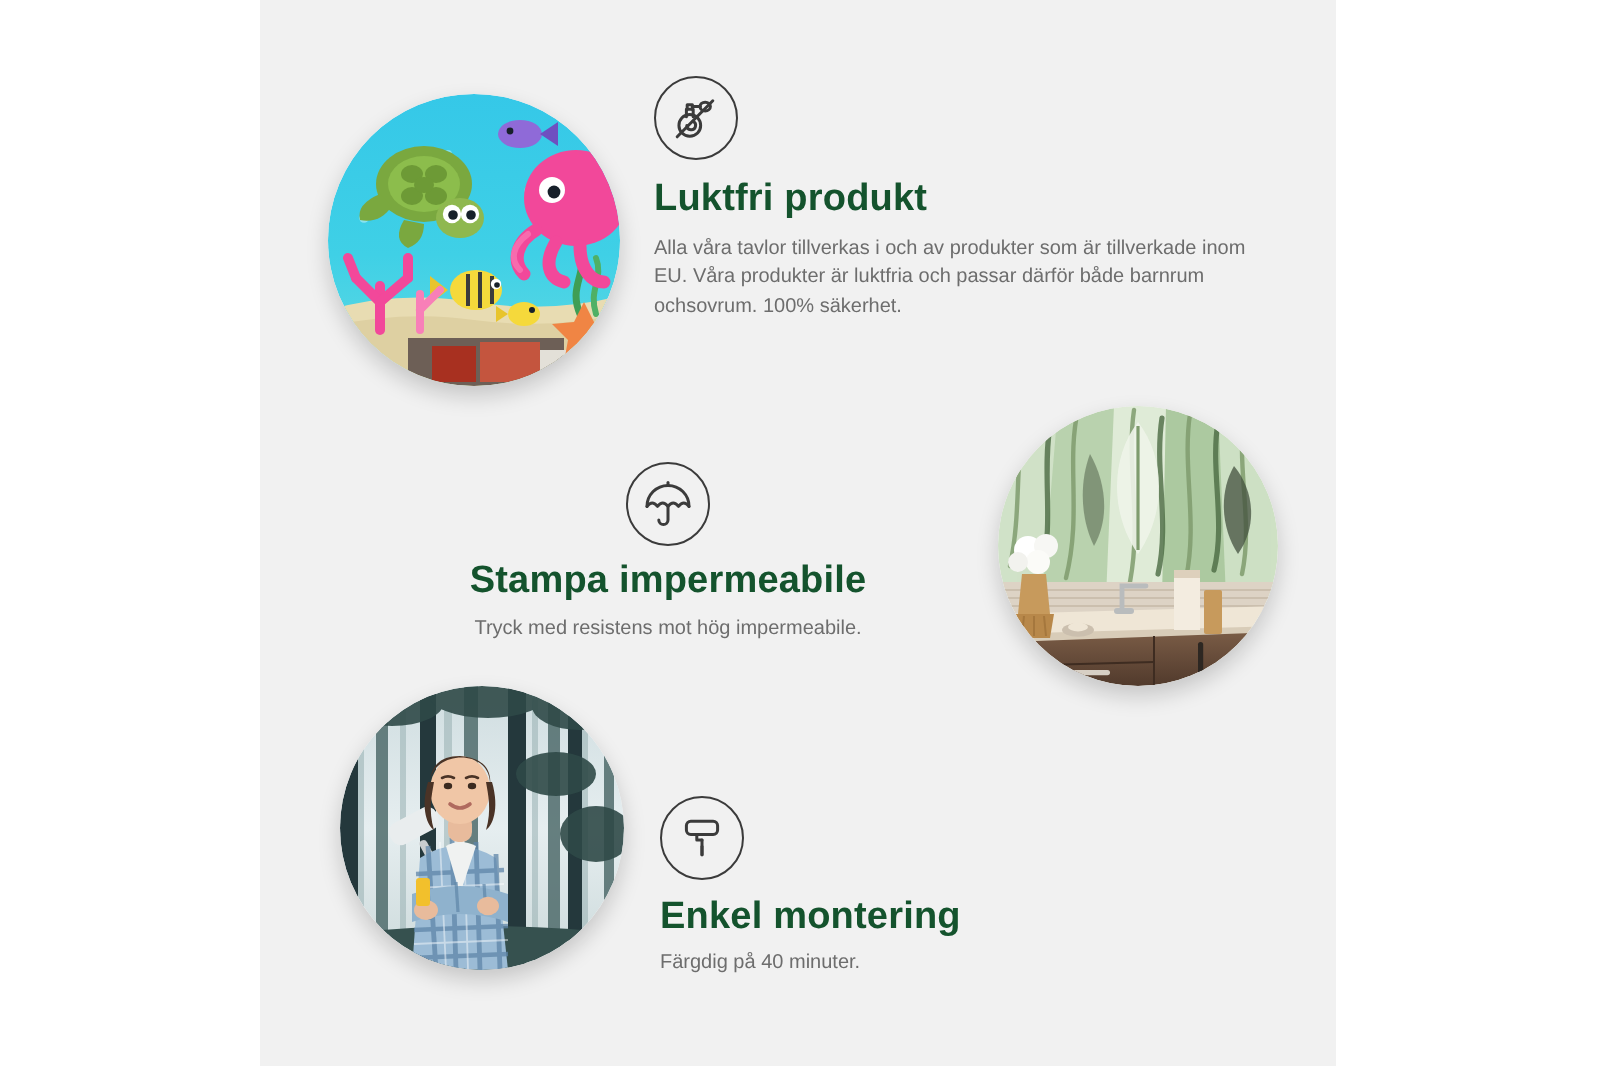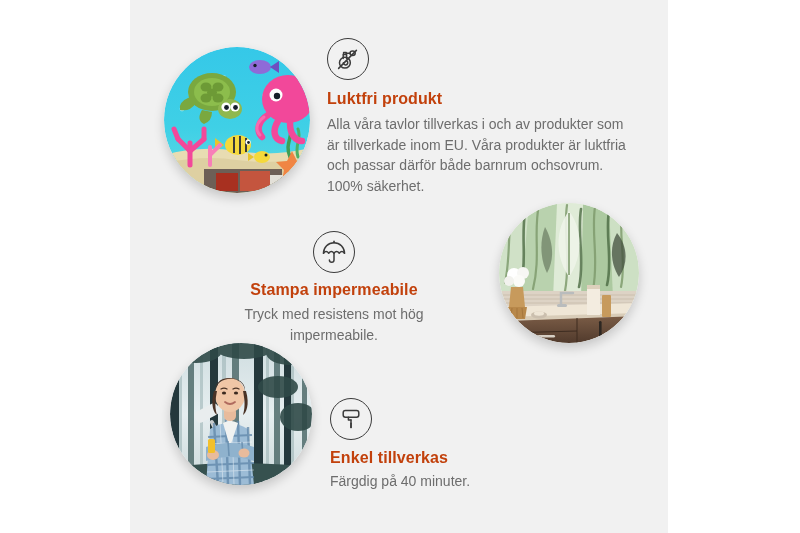--- a/index.html
+++ b/index.html
@@ -40,29 +40,29 @@
     height: 42px;
     border-radius: 50%;
     border: 1.6px solid #3b3b3b;
     display: flex;
     align-items: center;
     justify-content: center;
   }
   .icon-circle svg { display: block; }
 
   .feature-title {
-    font-size: 16px;
+    font-size: 19px;
     font-weight: bold;
-    color: #c2410c;
+    color: #14532d;
     letter-spacing: 0.1px;
     line-height: 1.2;
   }
 
   .feature-desc {
-    font-size: 14px;
+    font-size: 10px;
     color: #6d6d6d;
     line-height: 1.46;
   }
 
   
   #block-odourless {
     left: 327px;
     top: 38px;
     width: 300px;
     text-align: left;
@@ -461,17 +461,17 @@
 
         <rect x="5.2" y="4.6" width="15.6" height="6.6" rx="2.2"></rect>
 
         <path d="M10.4 11.2 L10.4 14 L13 14"></path>
 
         <path d="M13 14 L13 21.4"></path>
 
         <path d="M13 17.2 L13 21.4"></path>
       </svg>
     </div>
-    <div class="feature-title">Enkel tillverkas</div>
+    <div class="feature-title">Enkel montering</div>
     <div class="feature-desc">Färgdig på 40 minuter.</div>
   </div>
 
 </div>
 
 </body></html>

